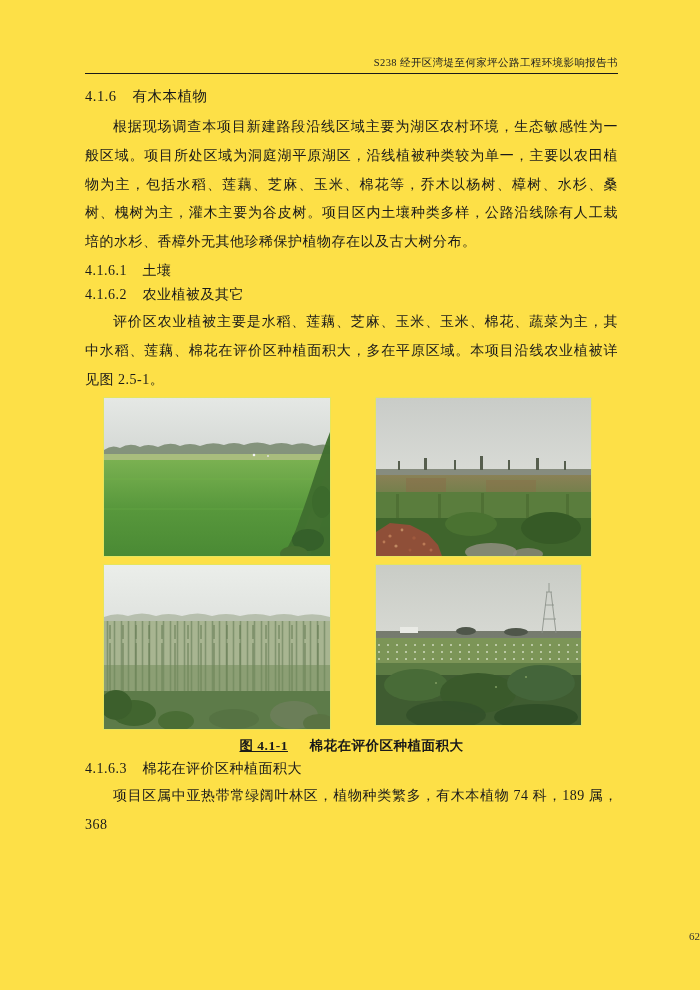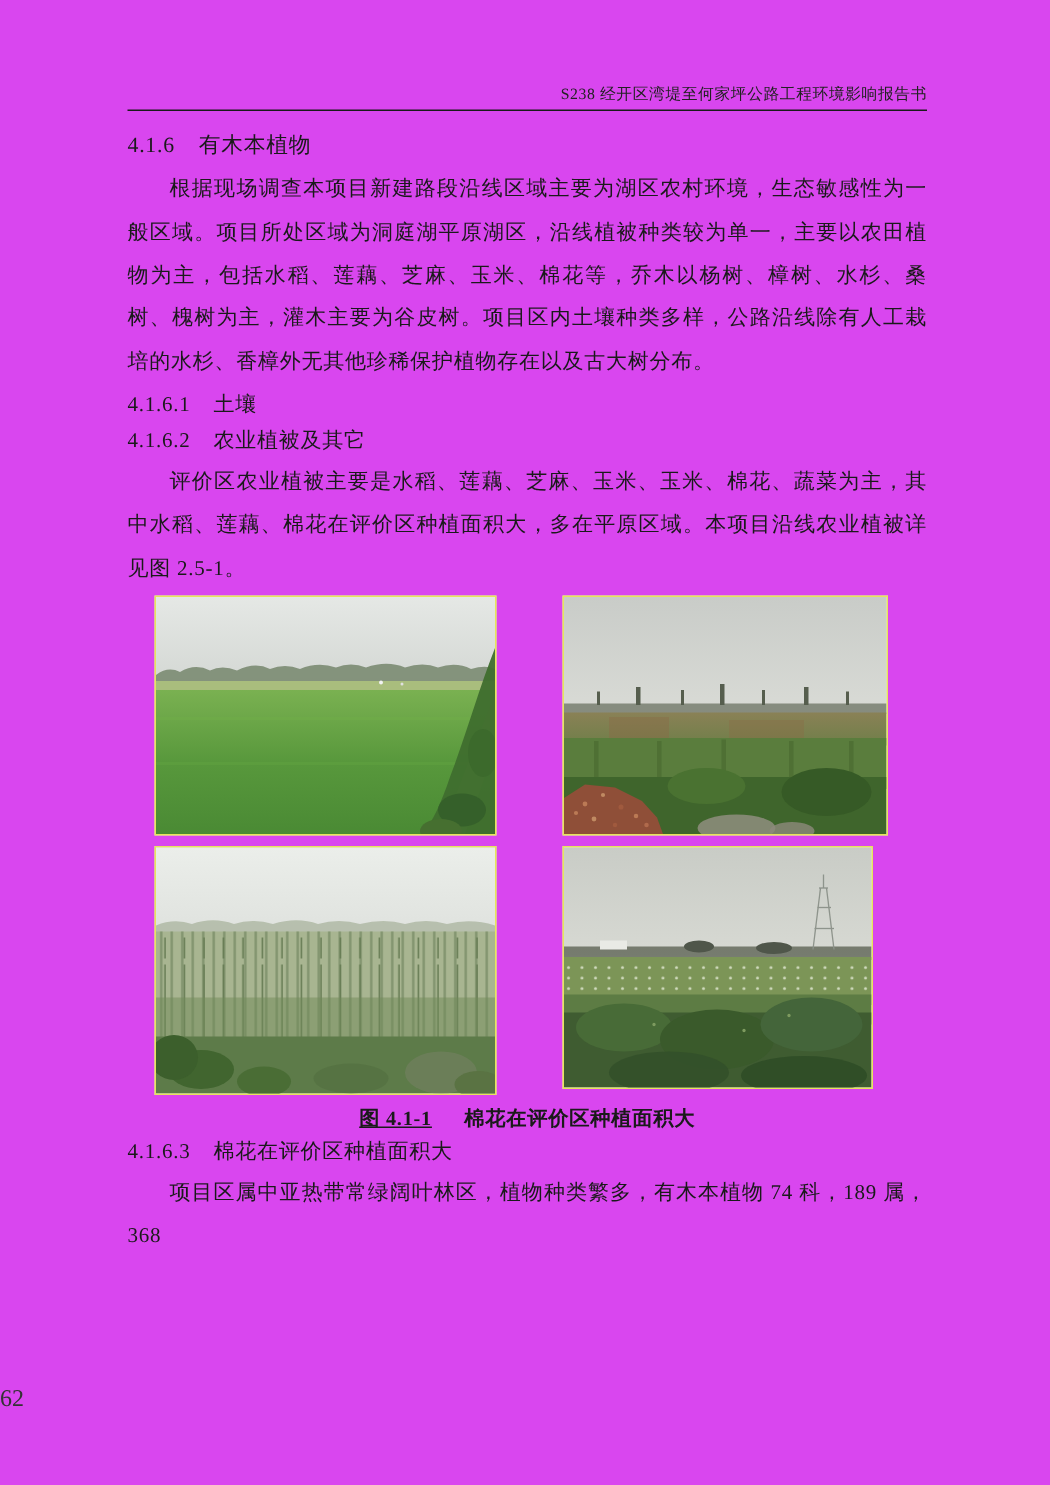--- a/index.html
+++ b/index.html
@@ -2,21 +2,21 @@
 <html lang="zh"><head>
 <meta charset="utf-8">
 <style>
   html,body{margin:0;padding:0;}
   body{
     width:700px;height:990px;
     background:#ffffff;
     font-family:"Liberation Serif","DejaVu Serif",serif;
     color:#1a1a1a;
   }
-  .page{position:relative;width:700px;height:990px;overflow:hidden;background:#d946ef;}
+  .page{position:relative;width:700px;height:990px;overflow:hidden;background:#fde047;}
   .content{padding:0 82px 0 85px;}
   .header-title{
     padding-top:56px;
     text-align:right;
     font-size:10.5px;
     letter-spacing:0.4px;
     color:#222;
   }
   .header-rule{
     margin-top:3px;
@@ -64,22 +64,22 @@
     text-align:center;
     font-size:13.5px;
     font-weight:bold;
     letter-spacing:0.5px;
   }
   .figure-caption .cap-label{margin-right:1.6em;text-decoration:underline;}
   .footer{
     position:absolute;
     bottom:48px;left:0;
     width:100%;
-    text-align:left;
-    font-size:16px;
+    text-align:right;
+    font-size:11px;
     color:#333;
   }
 </style>
 </head>
 <body>
 
 <div class="page">
 
   <div class="content">
 

